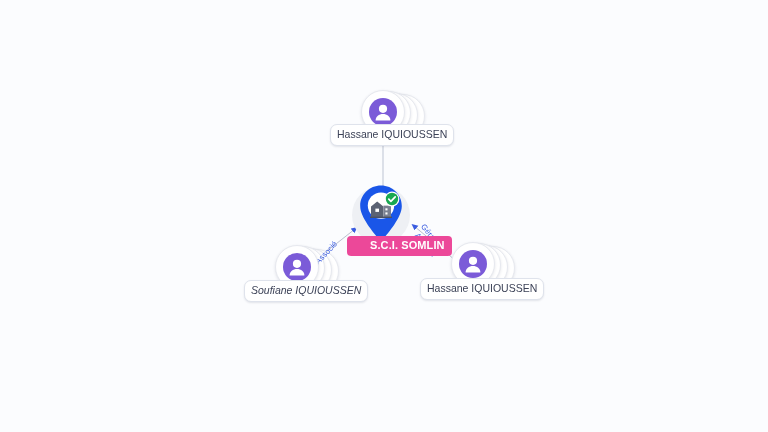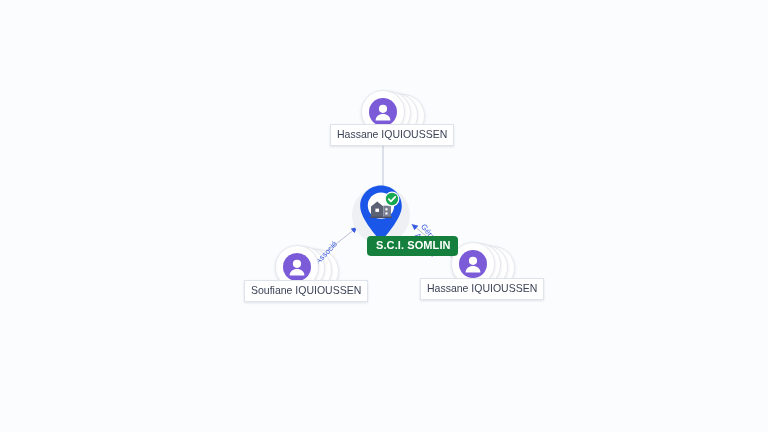--- a/index.html
+++ b/index.html
@@ -58,21 +58,21 @@
     background: #7b5bd8;
     z-index: 4;
   }
   .avatar-dot svg { display:block; }
 
   .plabel {
     position: absolute;
     white-space: nowrap;
     background: #ffffff;
     border: 1px solid #dfe3ec;
-    border-radius: 0;
+    border-radius: 7px;
     color: #3c4257;
     font-size: 10.5px;
     line-height: 1;
     padding: 4px 6px 5px 6px;
     box-shadow: 0 1px 2px rgba(40,50,80,.12);
     z-index: 6;
   }
 
   
   #company {
@@ -101,29 +101,29 @@
     z-index: 5;
   }
   #company .verified {
     position: absolute;
     left: 32px; top: 5px;
     width: 16px; height: 16px;
     z-index: 6;
   }
   #company-label {
     position: absolute;
-    left: 367px;
+    left: 347px;
     top: 236px;
-    background: #15803d;
+    background: #ec4899;
     color: #ffffff;
     font-size: 11px;
     font-weight: bold;
     letter-spacing: .1px;
     line-height: 1;
-    padding: 4px 7px 5px 9px;
+    padding: 4px 7px 5px 23px;
     border-radius: 4px;
     white-space: nowrap;
     z-index: 8;
   }
 
   
   .elabel {
     position: absolute;
     font-size: 8px;
     line-height: 1;
@@ -182,21 +182,21 @@
     <div class="stack-c s2"></div>
     <div class="stack-c s1"></div>
     <div class="stack-c s0"></div>
     <div class="avatar-dot">
       <svg width="28" height="28" viewBox="0 0 28 28">
         <circle cx="14" cy="10.8" r="4.1" fill="#ffffff"></circle>
         <path d="M6.6 22.5c0-4.2 3.4-6.6 7.4-6.6s7.4 2.4 7.4 6.6z" fill="#ffffff"></path>
       </svg>
     </div>
   </div>
-  <div class="plabel" style="left:244px; top:280px;">Soufiane IQUIOUSSEN</div>
+  <div class="plabel" style="left:244px; top:280px;font-style:italic;">Soufiane IQUIOUSSEN</div>
 
   <div class="person" style="left:451px; top:242px;">
     <div class="stack-c s3"></div>
     <div class="stack-c s2"></div>
     <div class="stack-c s1"></div>
     <div class="stack-c s0"></div>
     <div class="avatar-dot">
       <svg width="28" height="28" viewBox="0 0 28 28">
         <circle cx="14" cy="10.8" r="4.1" fill="#ffffff"></circle>
         <path d="M6.6 22.5c0-4.2 3.4-6.6 7.4-6.6s7.4 2.4 7.4 6.6z" fill="#ffffff"></path>

